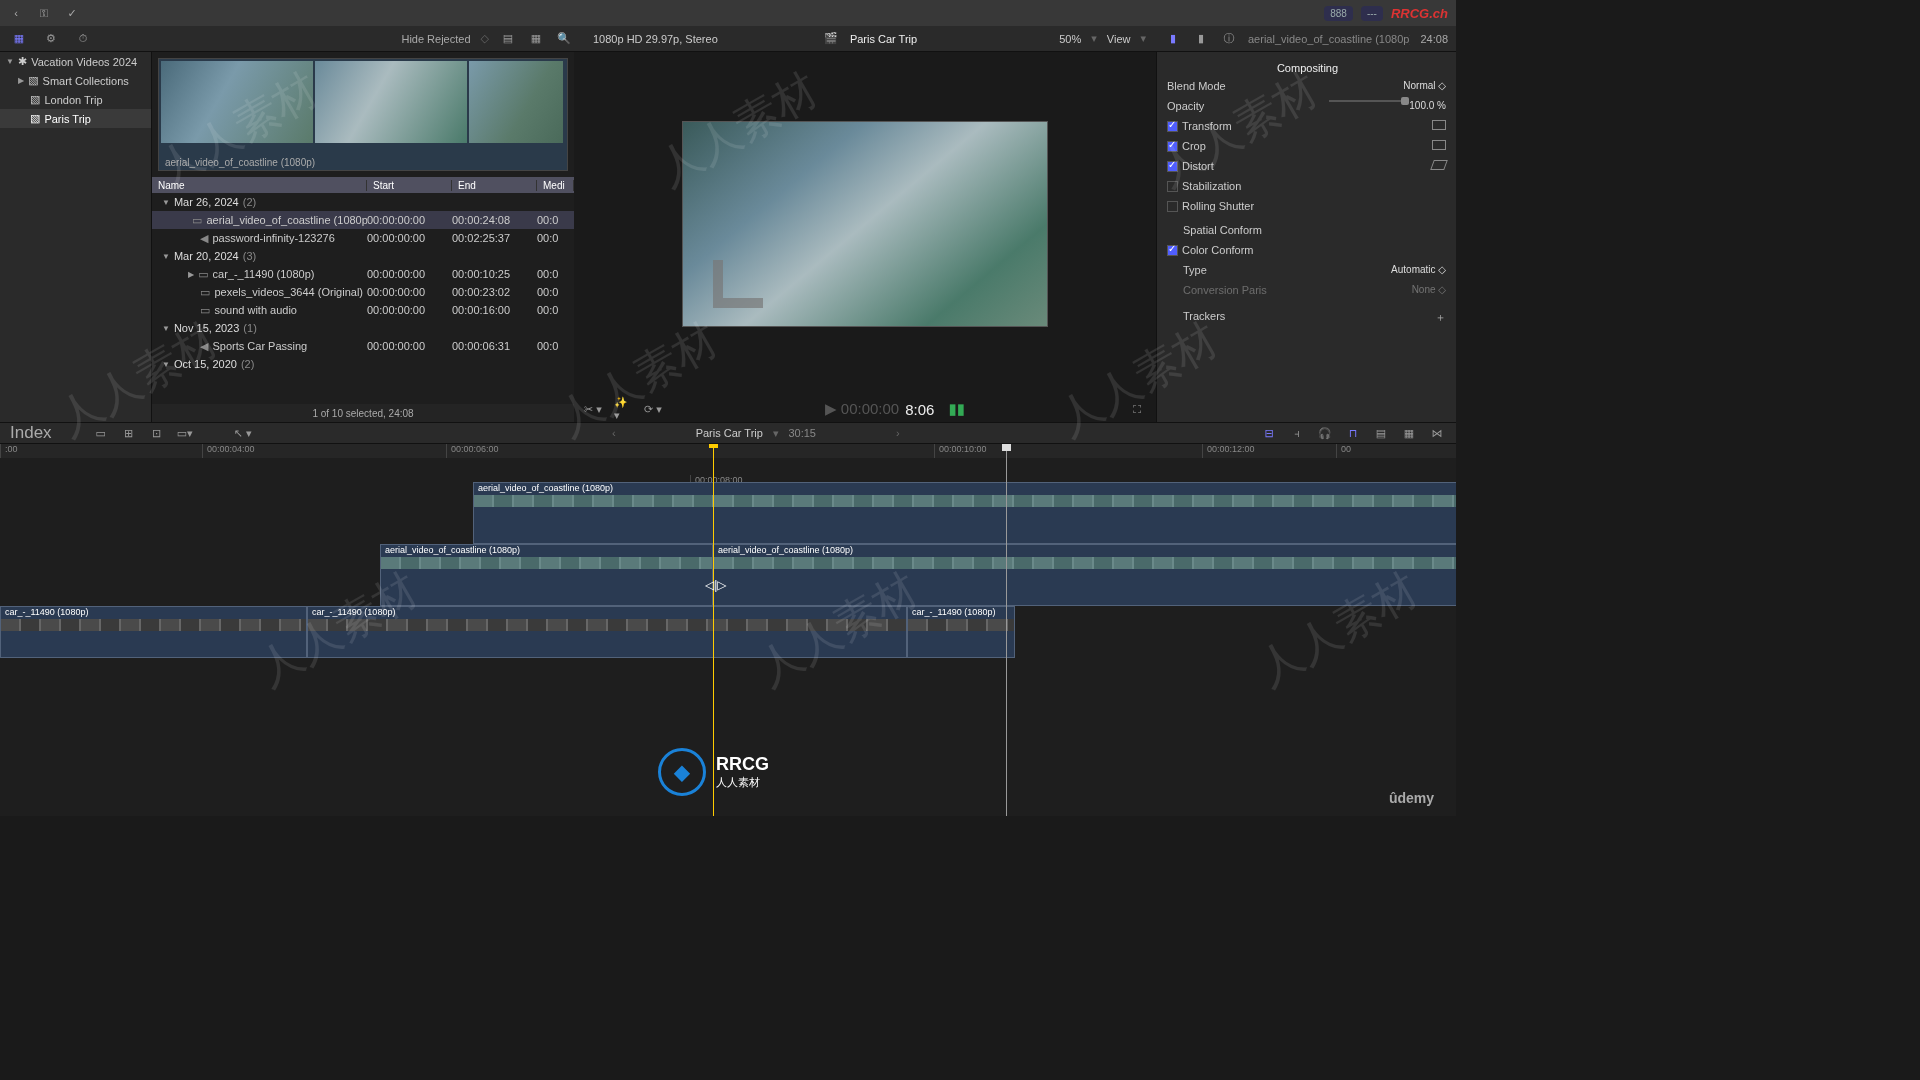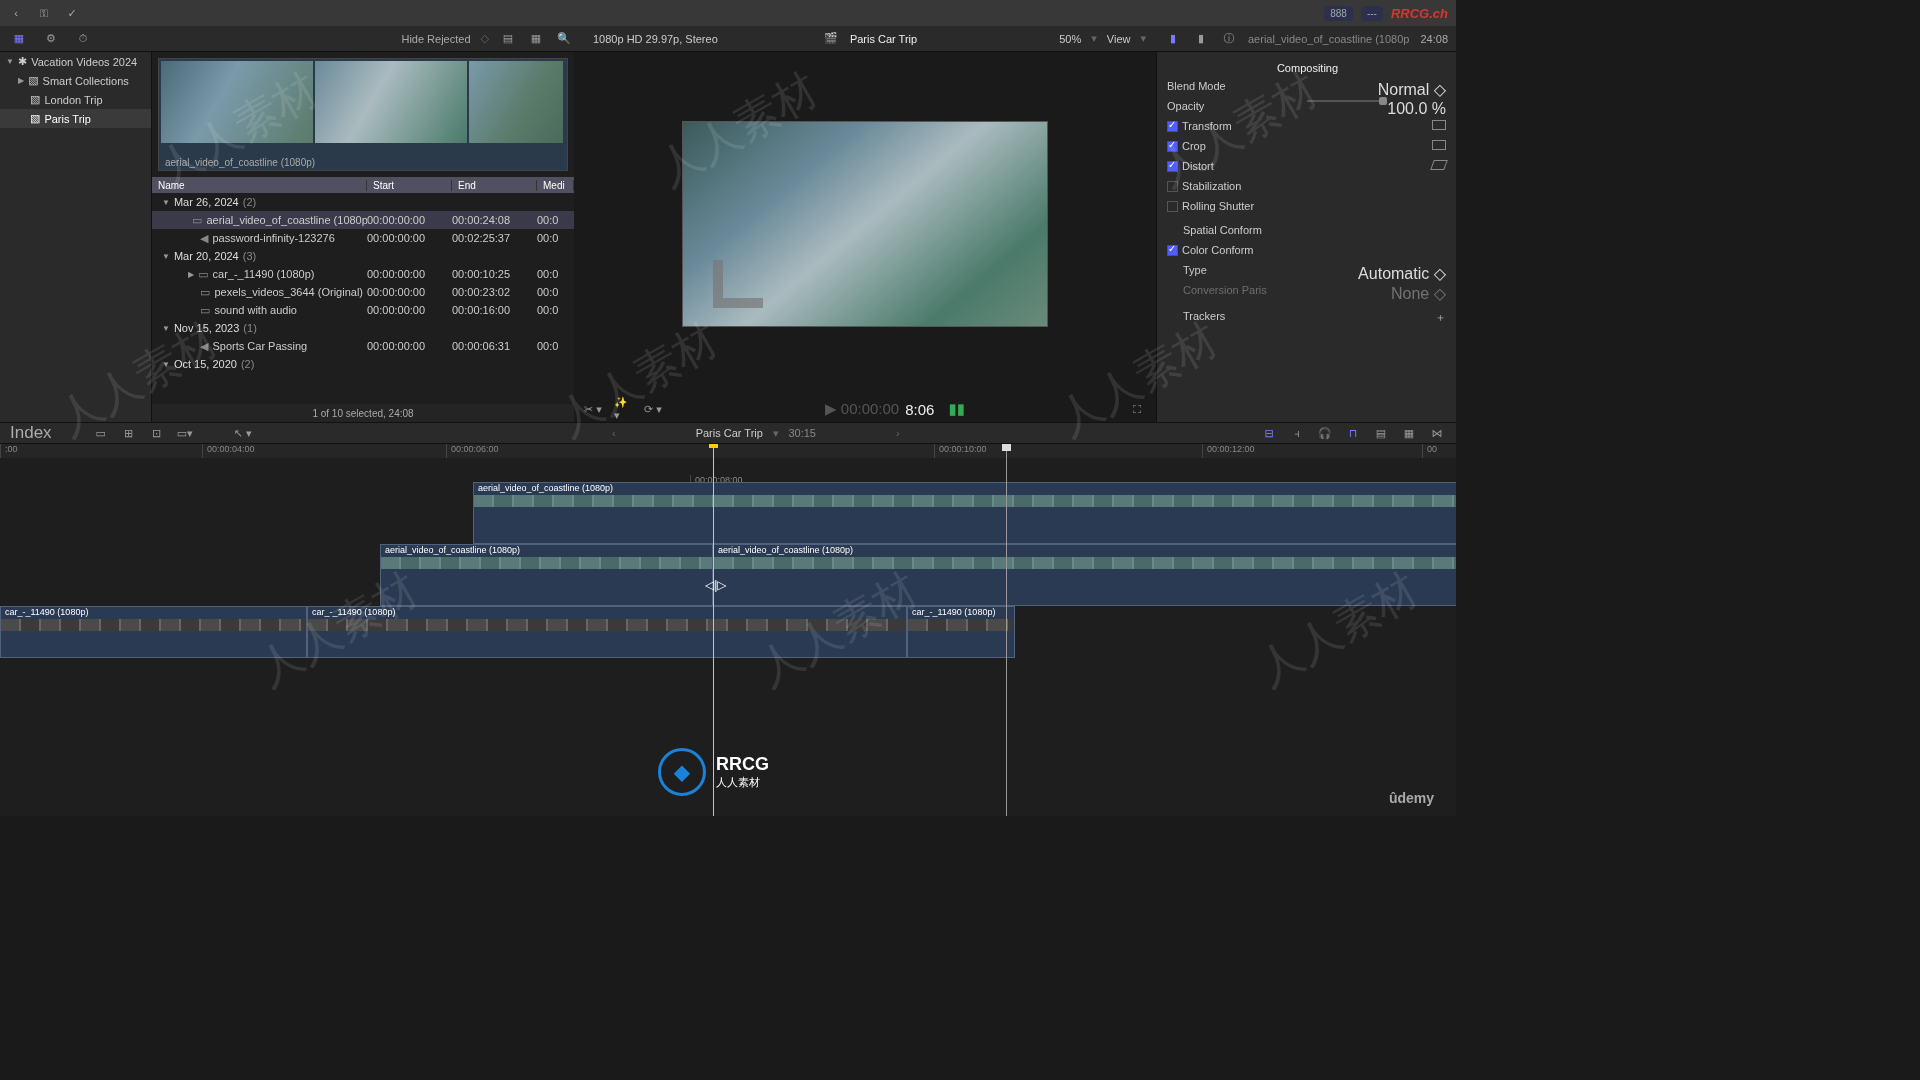--- a/index.html
+++ b/index.html
@@ -59,21 +59,21 @@
 .vbar { height:26px; display:flex; align-items:center; justify-content:space-between; padding:0 10px; }
 .vbar .vl { display:flex; gap:12px; }
 .vbar .vc { display:flex; align-items:center; gap:6px; color:#aaa; font-size:15px; font-family:monospace; }
 .vbar .vc .tc-active { color:#eee; }
 .vbar .vr { display:flex; gap:10px; }
 
 .inspector { width:300px; background:#2a2a2a; border-left:1px solid #111; padding:6px 10px; font-size:11px; color:#ccc; }
 .ins-head { color:#eee; margin:4px 0 6px 2px; font-size:11px;text-align:center; }
 .ins-row { display:flex; align-items:flex-start; height:20px; }
 .ins-row .lbl { flex:1; display:flex; align-items:center; gap:4px; }
-.ins-row .val { color:#ddd; font-size:16px; }
+.ins-row .val { color:#ddd; font-size:10px; }
 .chk { width:11px; height:11px; border:1px solid #555; background:#505eff; display:inline-block; position:relative; }
 .chk::after { content:"✓"; position:absolute; top:-3px; left:0; font-size:10px; color:#fff; }
 .chk.off { background:transparent; }
 .chk.off::after { content:""; }
 .reset-box { width:14px; height:10px; border:1px solid #888; }
 
 
 .tl-toolbar { height:22px; background:#2a2a2a; display:flex; align-items:center; padding:0 10px; gap:10px; border-top:1px solid #111; border-bottom:1px solid #111; }
 .tl-toolbar .idx { color:#aaa; font-size:17px; }
 .tl-toolbar .center { flex:1; display:flex; justify-content:center; align-items:center; gap:10px; color:#ccc; }
@@ -420,21 +420,21 @@
 </div>
 
 <div class="timeline">
   <div class="ruler" id="ruler">
       <span class="rtick" style="left: 0px;">:00</span>
       <span class="rtick" style="left: 202px;">00:00:04:00</span>
       <span class="rtick" style="left: 446px;">00:00:06:00</span>
       <span class="rtick" style="left: 690px; margin-top: 31px;">00:00:08:00</span>
       <span class="rtick" style="left: 934px;">00:00:10:00</span>
       <span class="rtick" style="left: 1202px;">00:00:12:00</span>
-      <span class="rtick" style="left: 1422px;">00</span>
+      <span class="rtick" style="left: 1336px;">00</span>
     </div>
 
   <div class="playhead" style="left:713px"></div>
   <div class="range-end" style="left:1006px">
       <div class="cap"></div>
     </div>
 
   <div class="track" style="top:38px">
     <div class="clip" style="left:473px;width:1000px">
       <span class="lbl">aerial_video_of_coastline (1080p)</span>

